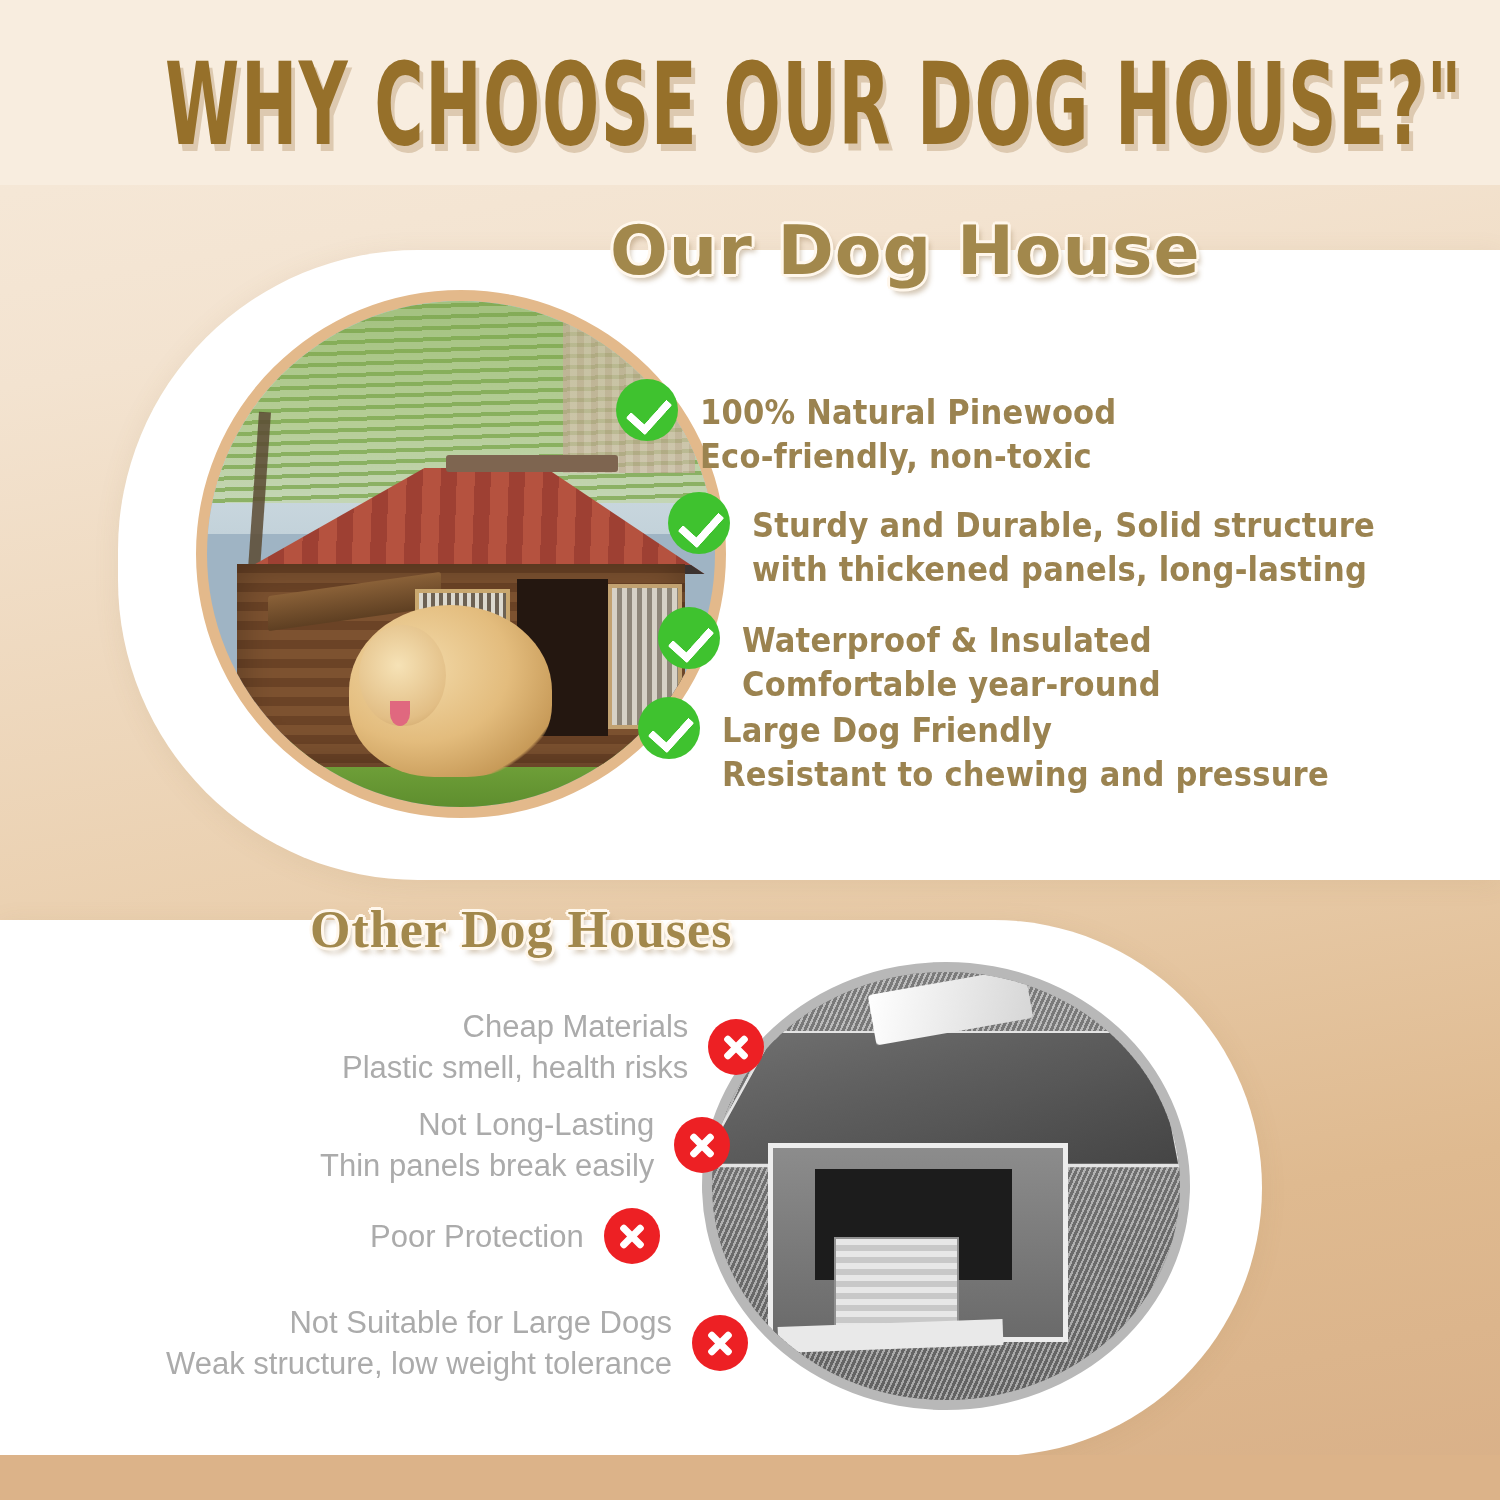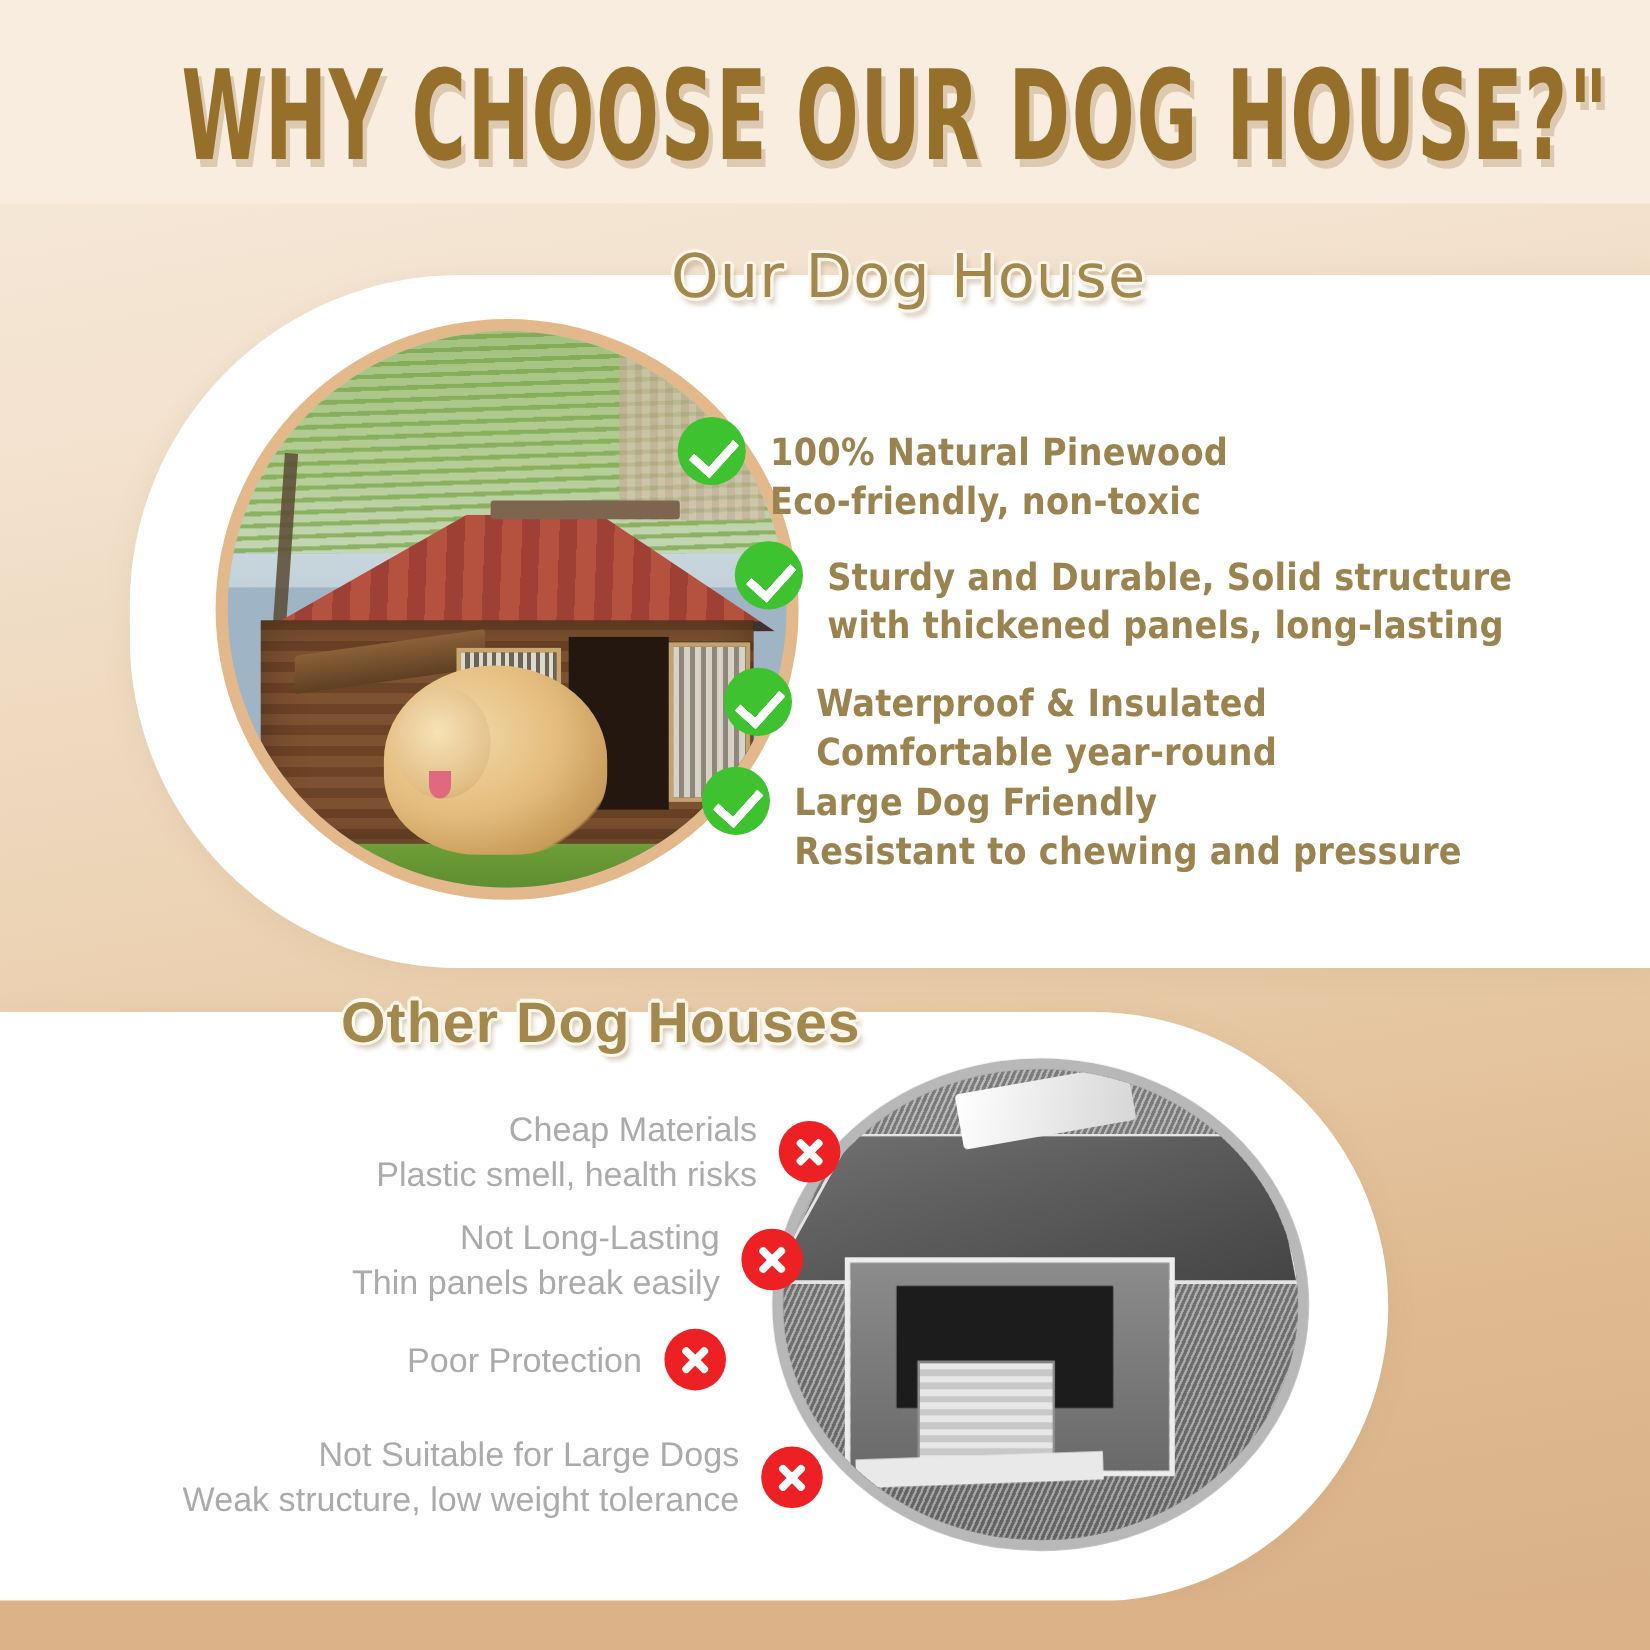--- a/index.html
+++ b/index.html
@@ -57,22 +57,22 @@
     background: #FFFFFF;
     border-radius: 300px 0 0 300px;
     box-shadow: 0 4px 26px rgba(150,115,70,0.10);
   }
 
   .label-our {
     position: absolute;
     left: 610px;
     top: 220px;
     font-family: "DejaVu Sans", sans-serif;
-    font-weight: normal;
-    font-size: 55px;
+    font-weight: bold;
+    font-size: 68px;
     line-height: 62px;
     letter-spacing: 1px;
     color: #A2884C;
     text-shadow:
       -2px -2px 0 #FFF7EC, 2px -2px 0 #FFF7EC,
       -2px  2px 0 #FFF7EC, 2px  2px 0 #FFF7EC,
        0   -3px 0 #FFF7EC, 0    3px 0 #FFF7EC,
       -3px  0   0 #FFF7EC, 3px  0   0 #FFF7EC,
        4px  6px 5px rgba(160,130,90,0.45);
     white-space: nowrap;
@@ -213,21 +213,21 @@
     height: 536px;
     background: #FFFFFF;
     border-radius: 0 300px 300px 0;
     box-shadow: 0 4px 26px rgba(150,115,70,0.10);
   }
 
   .label-other {
     position: absolute;
     left: 310px;
     top: 900px;
-    font-family: Liberation Sans, sans-serif;
+    font-family: Liberation Serif, serif;
     font-weight: bold;
     font-size: 52px;
     line-height: 60px;
     letter-spacing: 1px;
     color: #A2884C;
     text-shadow:
       -2px -2px 0 #FFF7EC, 2px -2px 0 #FFF7EC,
       -2px  2px 0 #FFF7EC, 2px  2px 0 #FFF7EC,
        0   -3px 0 #FFF7EC, 0    3px 0 #FFF7EC,
       -3px  0   0 #FFF7EC, 3px  0   0 #FFF7EC,

